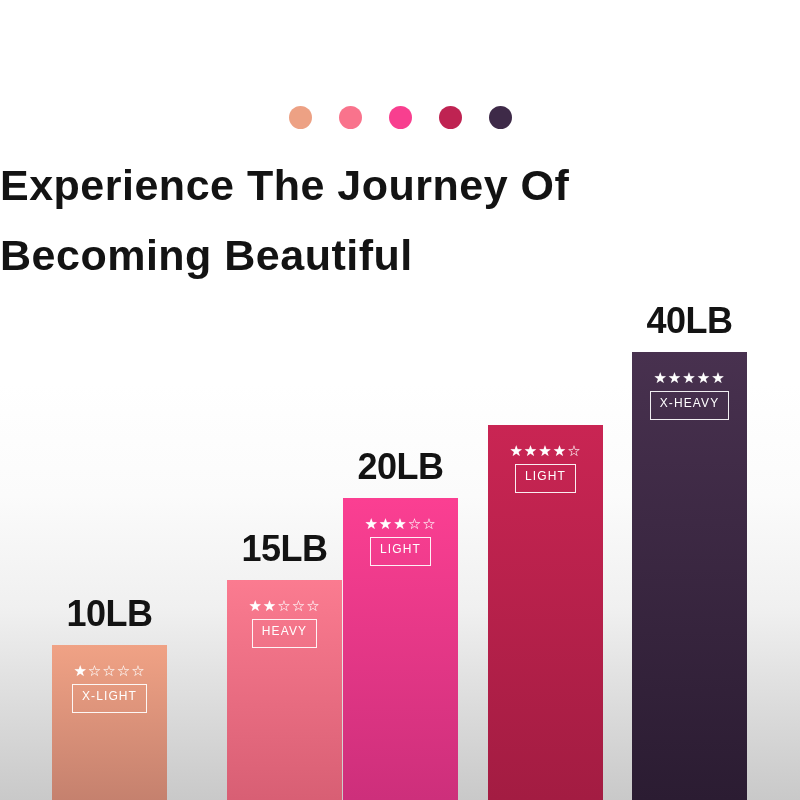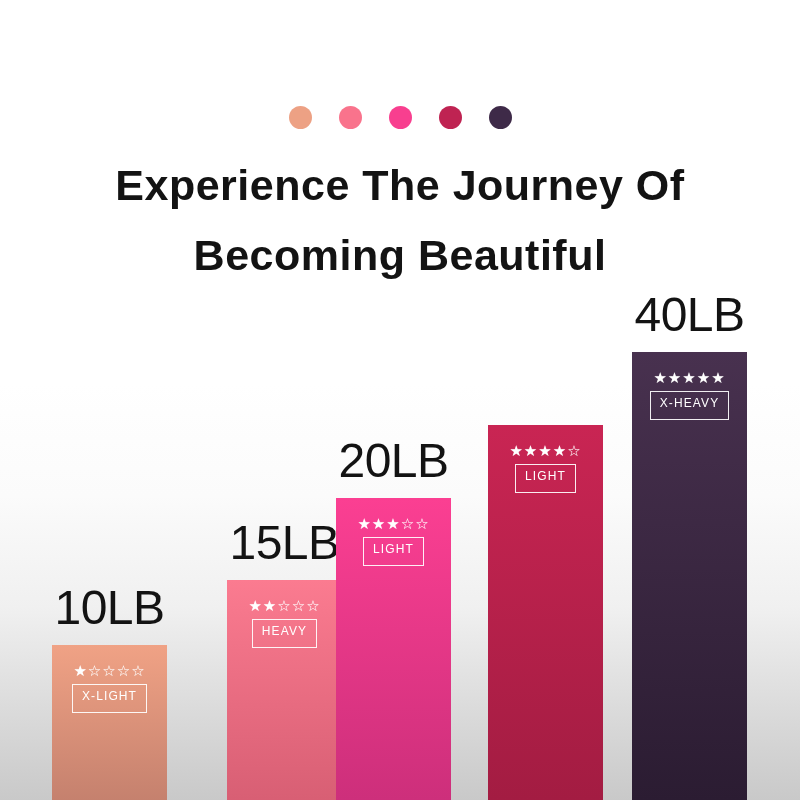--- a/index.html
+++ b/index.html
@@ -44,21 +44,21 @@
     height: 23px;
     border-radius: 50%;
   }
 
   
   #headline {
     position: absolute;
     top: 150px;
     left: 0;
     width: 800px;
-    text-align: center;
+    text-align: left;
     color: #131313;
     font-weight: bold;
     font-size: 43px;
     line-height: 70px;
     letter-spacing: 0.5px;
   }
   #headline .line {
     display: block;
     white-space: nowrap;
   }
@@ -79,22 +79,22 @@
     position: absolute;
     left: 0;
     bottom: 0;
     width: 100%;
   }
   .bar-weight {
     position: absolute;
     left: 0;
     width: 100%;
     text-align: center;
-    font-weight: normal;
-    font-size: 48px;
+    font-weight: bold;
+    font-size: 36px;
     color: #131313;
     letter-spacing: -0.5px;
     white-space: nowrap;
   }
   .bar-badge {
     position: absolute;
     left: 0;
     width: 100%;
     display: flex;
     flex-direction: column;
@@ -148,21 +148,21 @@
         </div>
       </div>
       <div class="bar-group" style="left: 198px; width: 115px; height: 220px; margin-left: 29px;">
         <div class="bar" style="height: 220px; background: linear-gradient(rgb(251, 123, 144) 0%, rgb(216, 95, 116) 100%);"></div>
         <div class="bar-weight" style="bottom: 230px;">15LB</div>
         <div class="bar-badge" style="bottom: 152px;">
           <div class="stars">★★☆☆☆</div>
           <div class="level-chip">HEAVY</div>
         </div>
       </div>
-      <div class="bar-group" style="left: 336px; width: 115px; height: 302px;">
+      <div class="bar-group" style="left: 343px; width: 115px; height: 302px;">
         <div class="bar" style="height: 302px; background: linear-gradient(rgb(251, 63, 146) 0%, rgb(205, 47, 123) 100%);"></div>
         <div class="bar-weight" style="bottom: 312px;">20LB</div>
         <div class="bar-badge" style="bottom: 234px;">
           <div class="stars">★★★☆☆</div>
           <div class="level-chip">LIGHT</div>
         </div>
       </div>
       <div class="bar-group" style="left: 488px; width: 115px; height: 375px;">
         <div class="bar" style="height: 375px; background: linear-gradient(rgb(201, 37, 83) 0%, rgb(163, 28, 66) 100%);"></div>
         <div class="bar-badge" style="bottom: 307px;">

